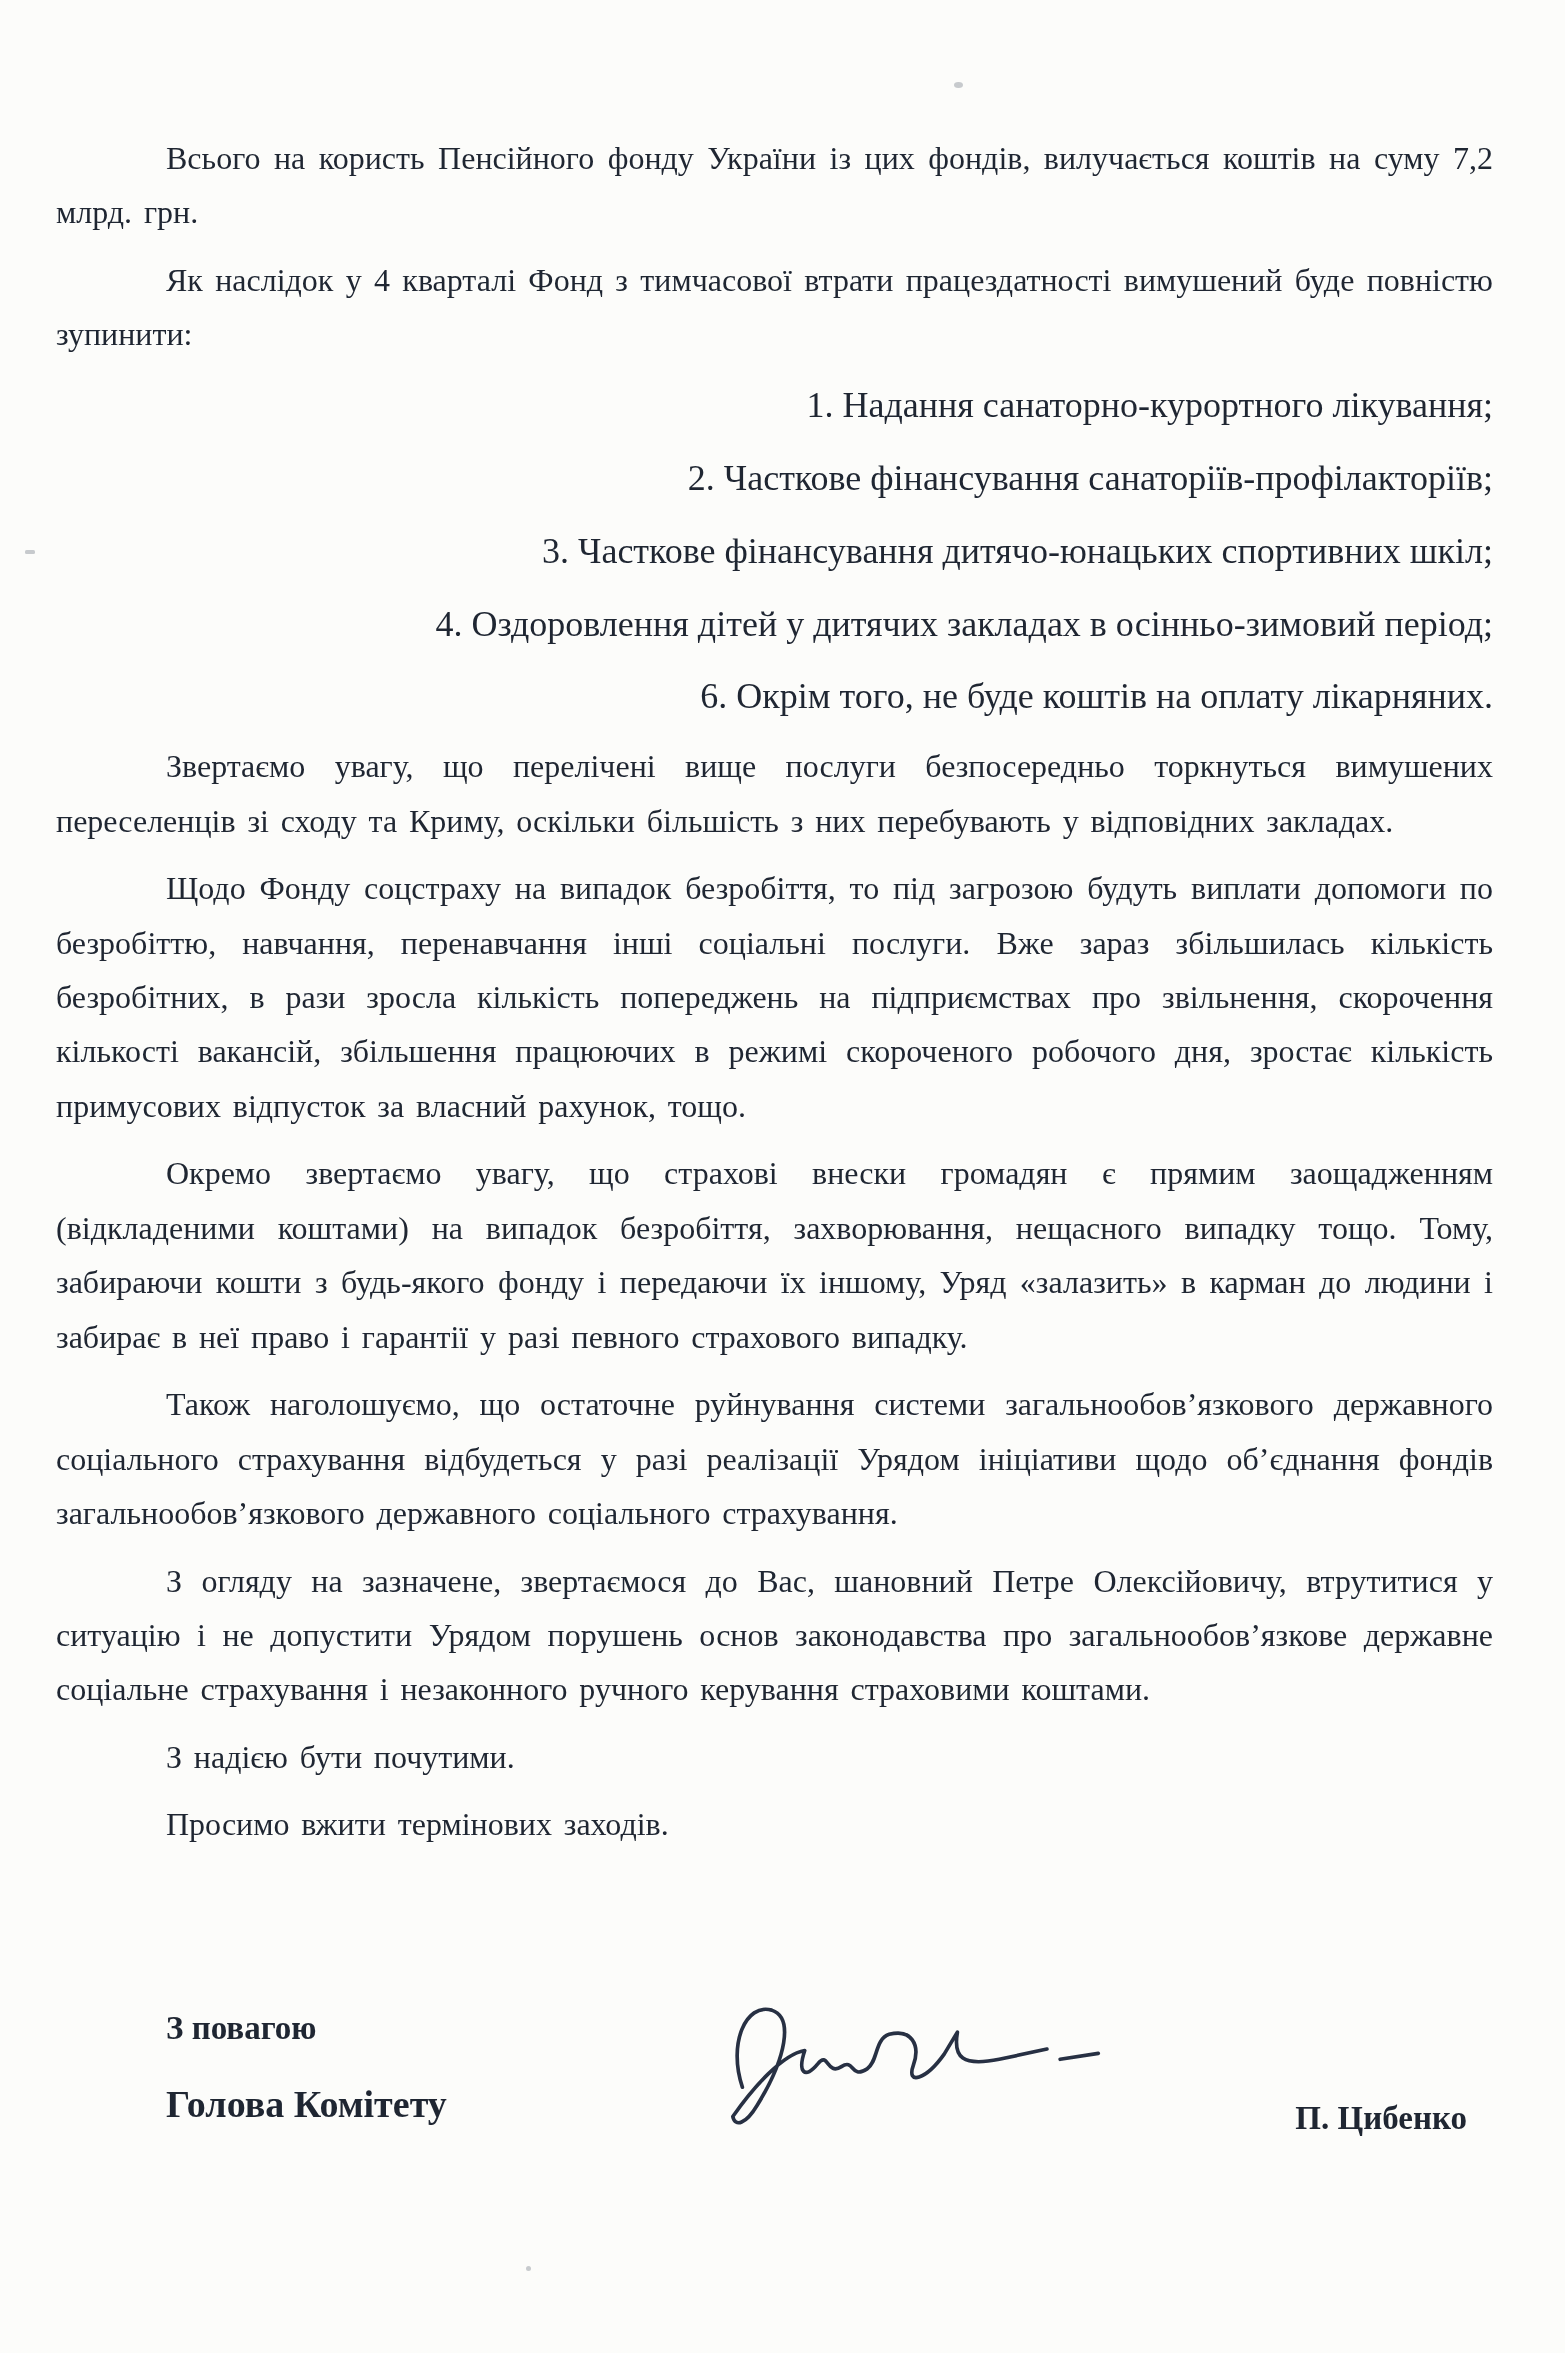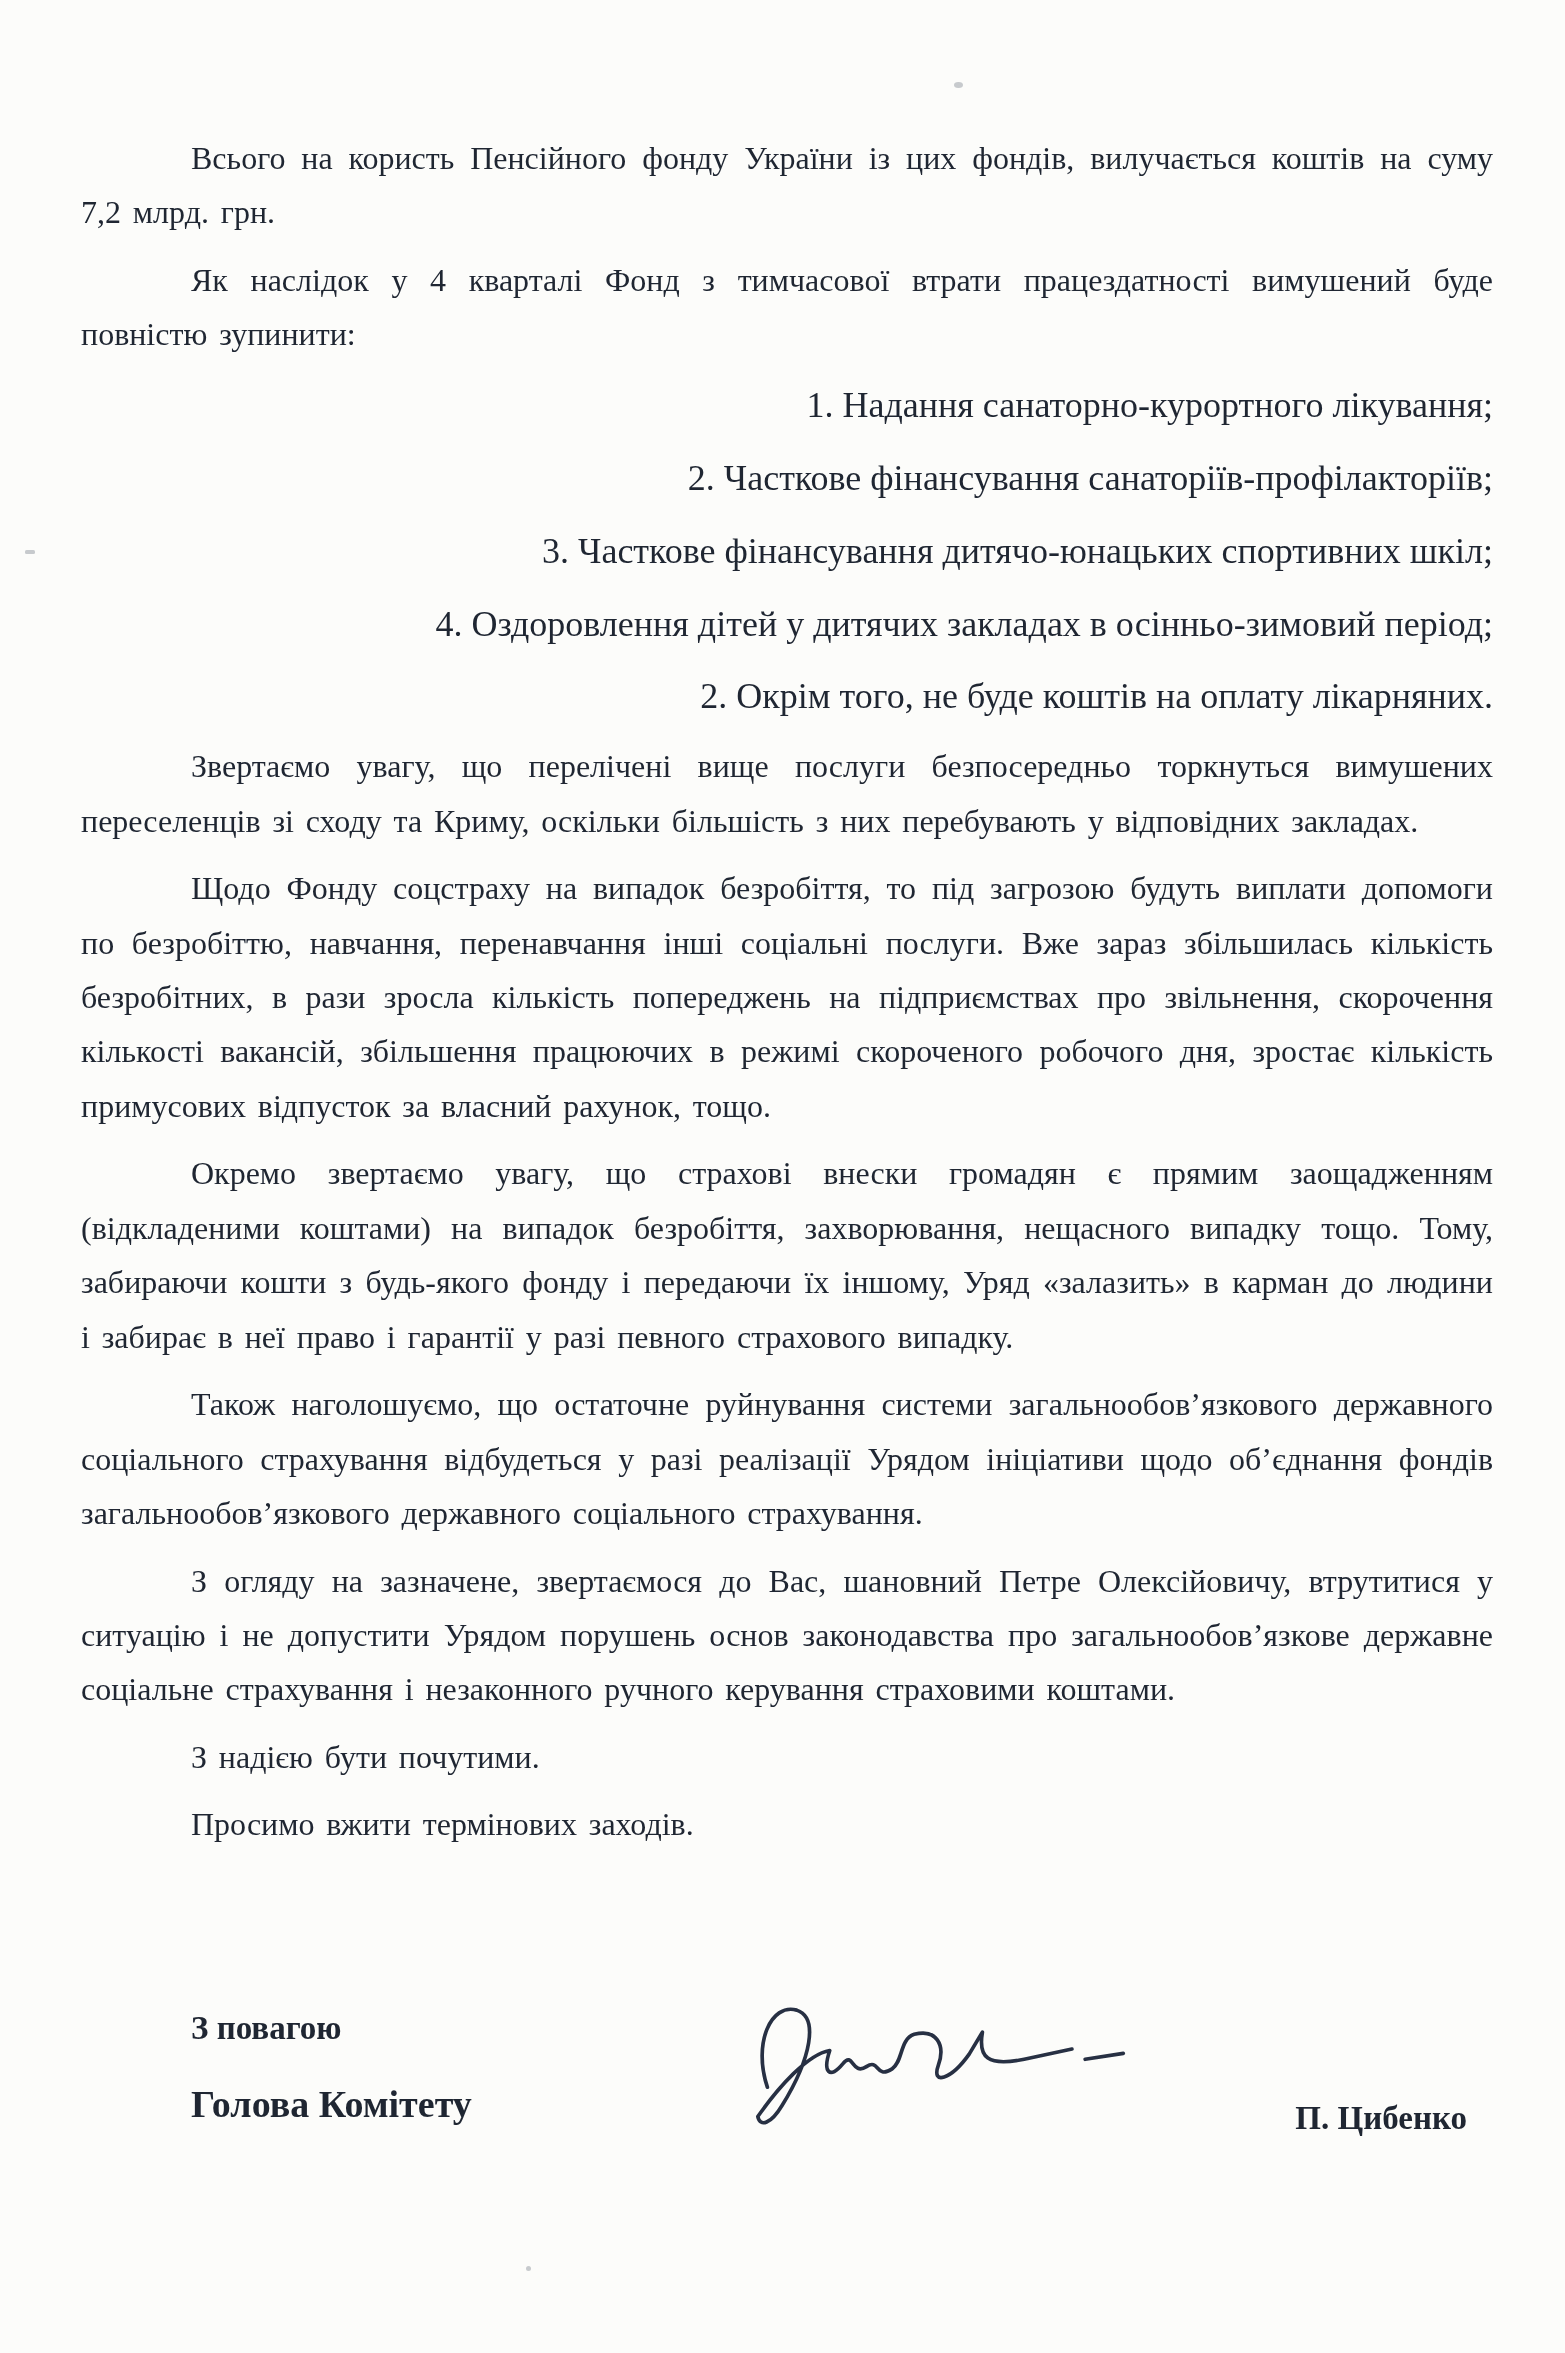--- a/index.html
+++ b/index.html
@@ -11,21 +11,21 @@
     height: 2354px;
     background: #fcfcfa;
     font-family: "Liberation Serif", "DejaVu Serif", serif;
     color: #1f2632;
     position: relative;
     overflow: hidden;
   }
   .page {
     position: absolute;
     inset: 0;
-    padding: 131px 73px 0 81px;
+    padding: 131px 73px 0 56px;
     box-sizing: border-box;
   }
   .para {
     font-size: 32px;
     line-height: 1.7;
     margin: 0 0 13.2px 0;
     text-indent: 110px;
     text-align: justify;
     word-spacing: 0.12em;
   }
@@ -88,21 +88,21 @@
 <div class="page">
 
   <p class="para">Всього на користь Пенсійного фонду України із цих фондів, вилучається коштів на суму 7,2 млрд. грн.</p>
   <p class="para">Як наслідок у 4 кварталі Фонд з тимчасової втрати працездатності вимушений буде повністю зупинити:</p>
 
   <div class="list-block">
     <div class="list-item">1. Надання санаторно-курортного лікування;</div>
     <div class="list-item">2. Часткове фінансування санаторіїв-профілакторіїв;</div>
     <div class="list-item">3. Часткове фінансування дитячо-юнацьких спортивних шкіл;</div>
     <div class="list-item">4. Оздоровлення дітей у дитячих закладах в осінньо-зимовий період;</div>
-    <div class="list-item">2. Окрім того, не буде коштів на оплату лікарняних.</div>
+    <div class="list-item">6. Окрім того, не буде коштів на оплату лікарняних.</div>
   </div>
 
   <p class="para">Звертаємо увагу, що перелічені вище послуги безпосередньо торкнуться вимушених переселенців зі сходу та Криму, оскільки більшість з них перебувають у відповідних закладах.</p>
   <p class="para">Щодо Фонду соцстраху на випадок безробіття, то під загрозою будуть виплати допомоги по безробіттю, навчання, перенавчання інші соціальні послуги. Вже зараз збільшилась кількість безробітних, в рази зросла кількість попереджень на підприємствах про звільнення, скорочення кількості вакансій, збільшення працюючих в режимі скороченого робочого дня, зростає кількість примусових відпусток за власний рахунок, тощо.</p>
   <p class="para">Окремо звертаємо увагу, що страхові внески громадян є прямим заощадженням (відкладеними коштами) на випадок безробіття, захворювання, нещасного випадку тощо. Тому, забираючи кошти з будь-якого фонду і передаючи їх іншому, Уряд «залазить» в карман до людини і забирає в неї право і гарантії у разі певного страхового випадку.</p>
   <p class="para">Також наголошуємо, що остаточне руйнування системи загальнообов’язкового державного соціального страхування відбудеться у разі реалізації Урядом ініціативи щодо об’єднання фондів загальнообов’язкового державного соціального страхування.</p>
   <p class="para">З огляду на зазначене, звертаємося до Вас, шановний Петре Олексійовичу, втрутитися у ситуацію і не допустити Урядом порушень основ законодавства про загальнообов’язкове державне соціальне страхування і незаконного ручного керування страховими коштами.</p>
   <p class="para">З надією бути почутими.</p>
   <p class="para">Просимо вжити термінових заходів.</p>
 

